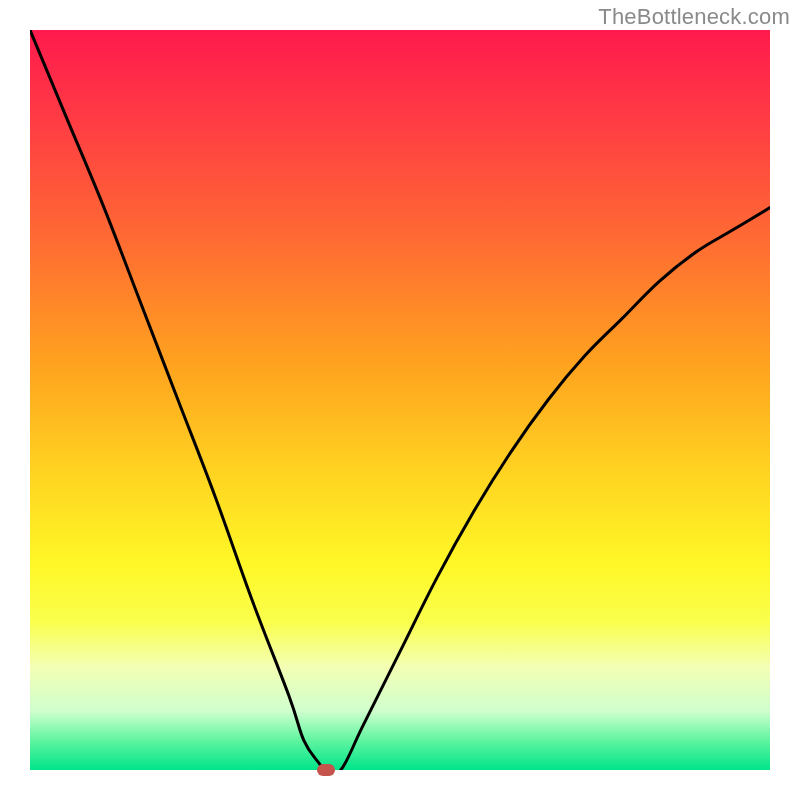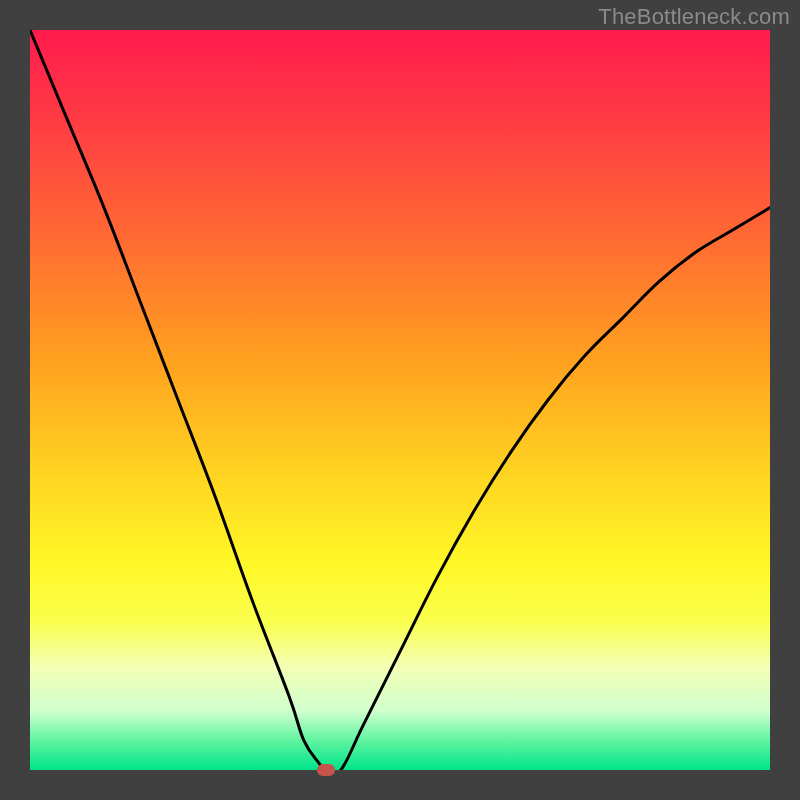--- a/index.html
+++ b/index.html
@@ -1,21 +1,21 @@
 <!DOCTYPE html>
 <html><head>
 <meta charset="utf-8">
 <style>
   * { margin: 0; padding: 0; box-sizing: border-box; }
   html, body { width: 800px; height: 800px; overflow: hidden; background: #000; }
   .frame {
     position: relative;
     width: 800px;
     height: 800px;
-    background: #404040;
+    background: #ffffff;
   }
   .plot {
     position: absolute;
     left: 30px;
     top: 30px;
     width: 740px;
     height: 740px;
     background: linear-gradient(to bottom,
       #ff1a4d 0%,
       #ff3b44 12%,

